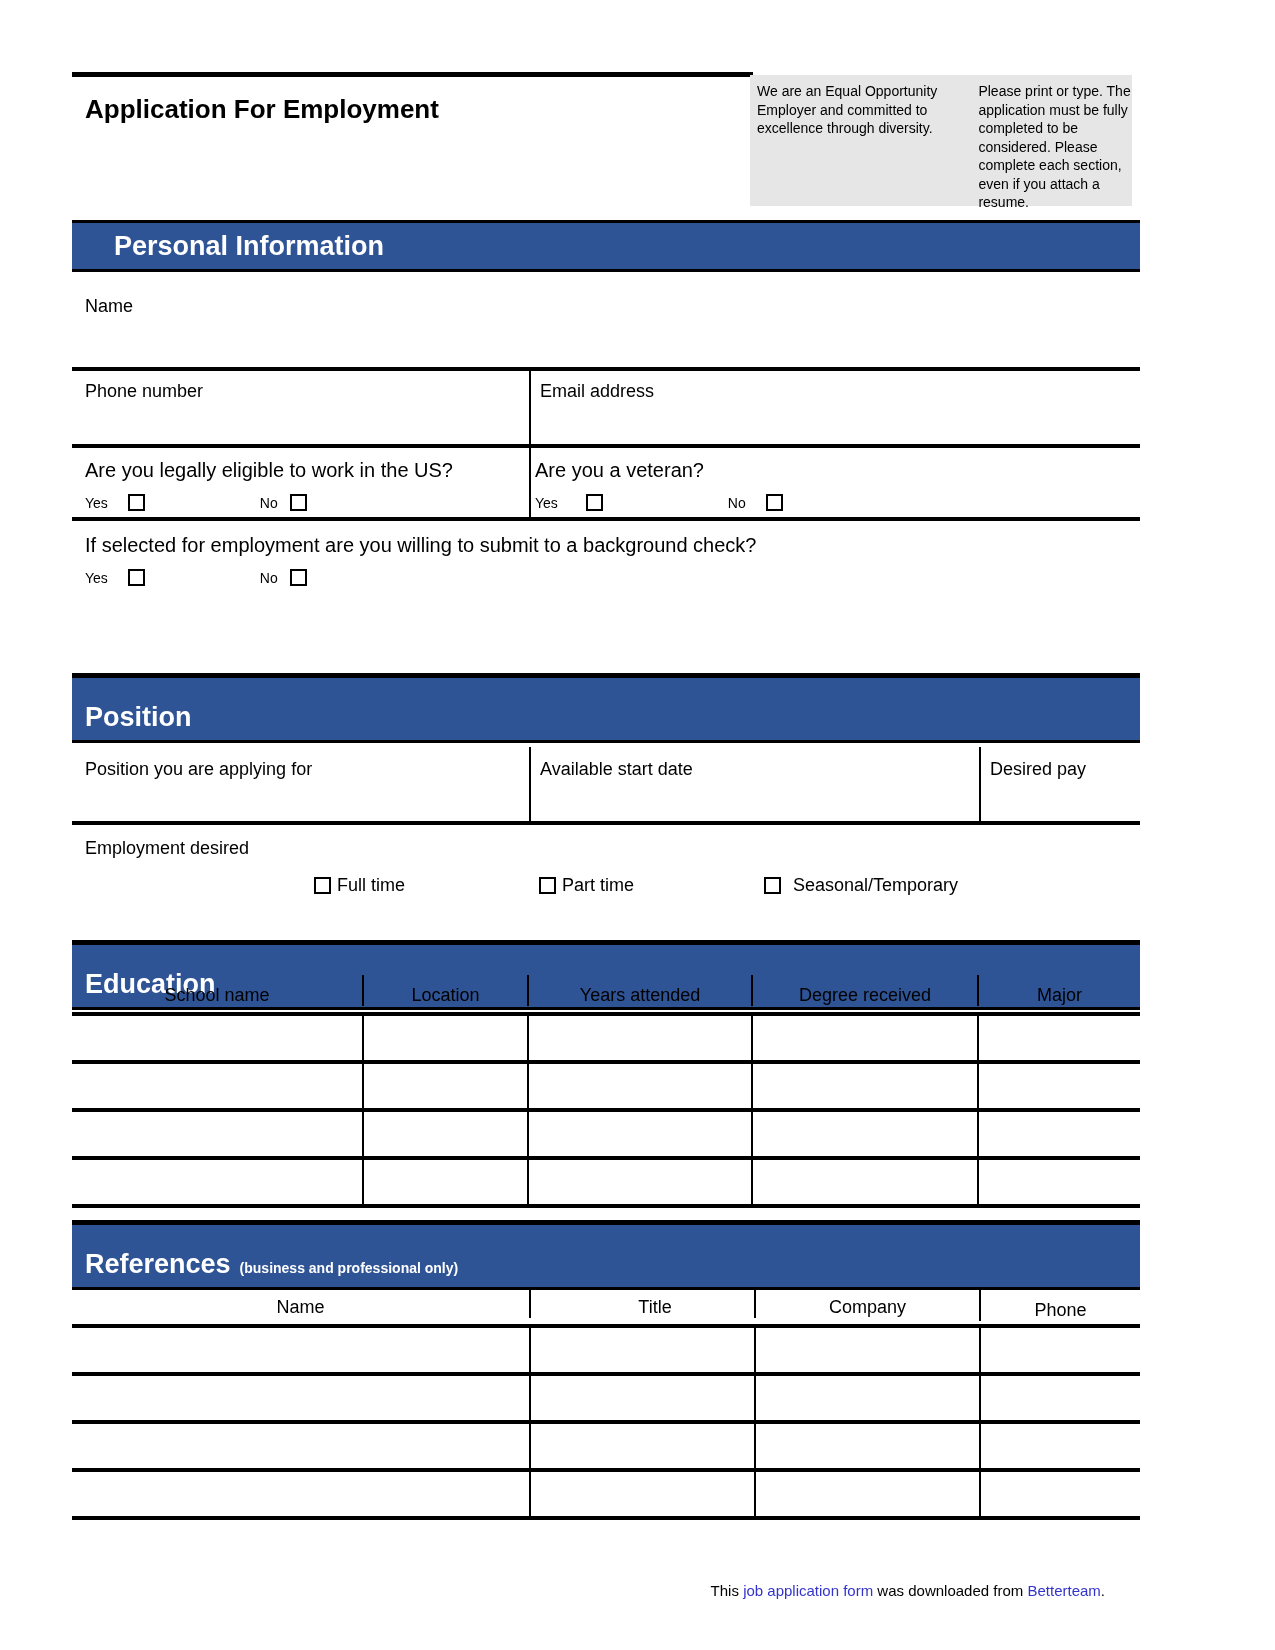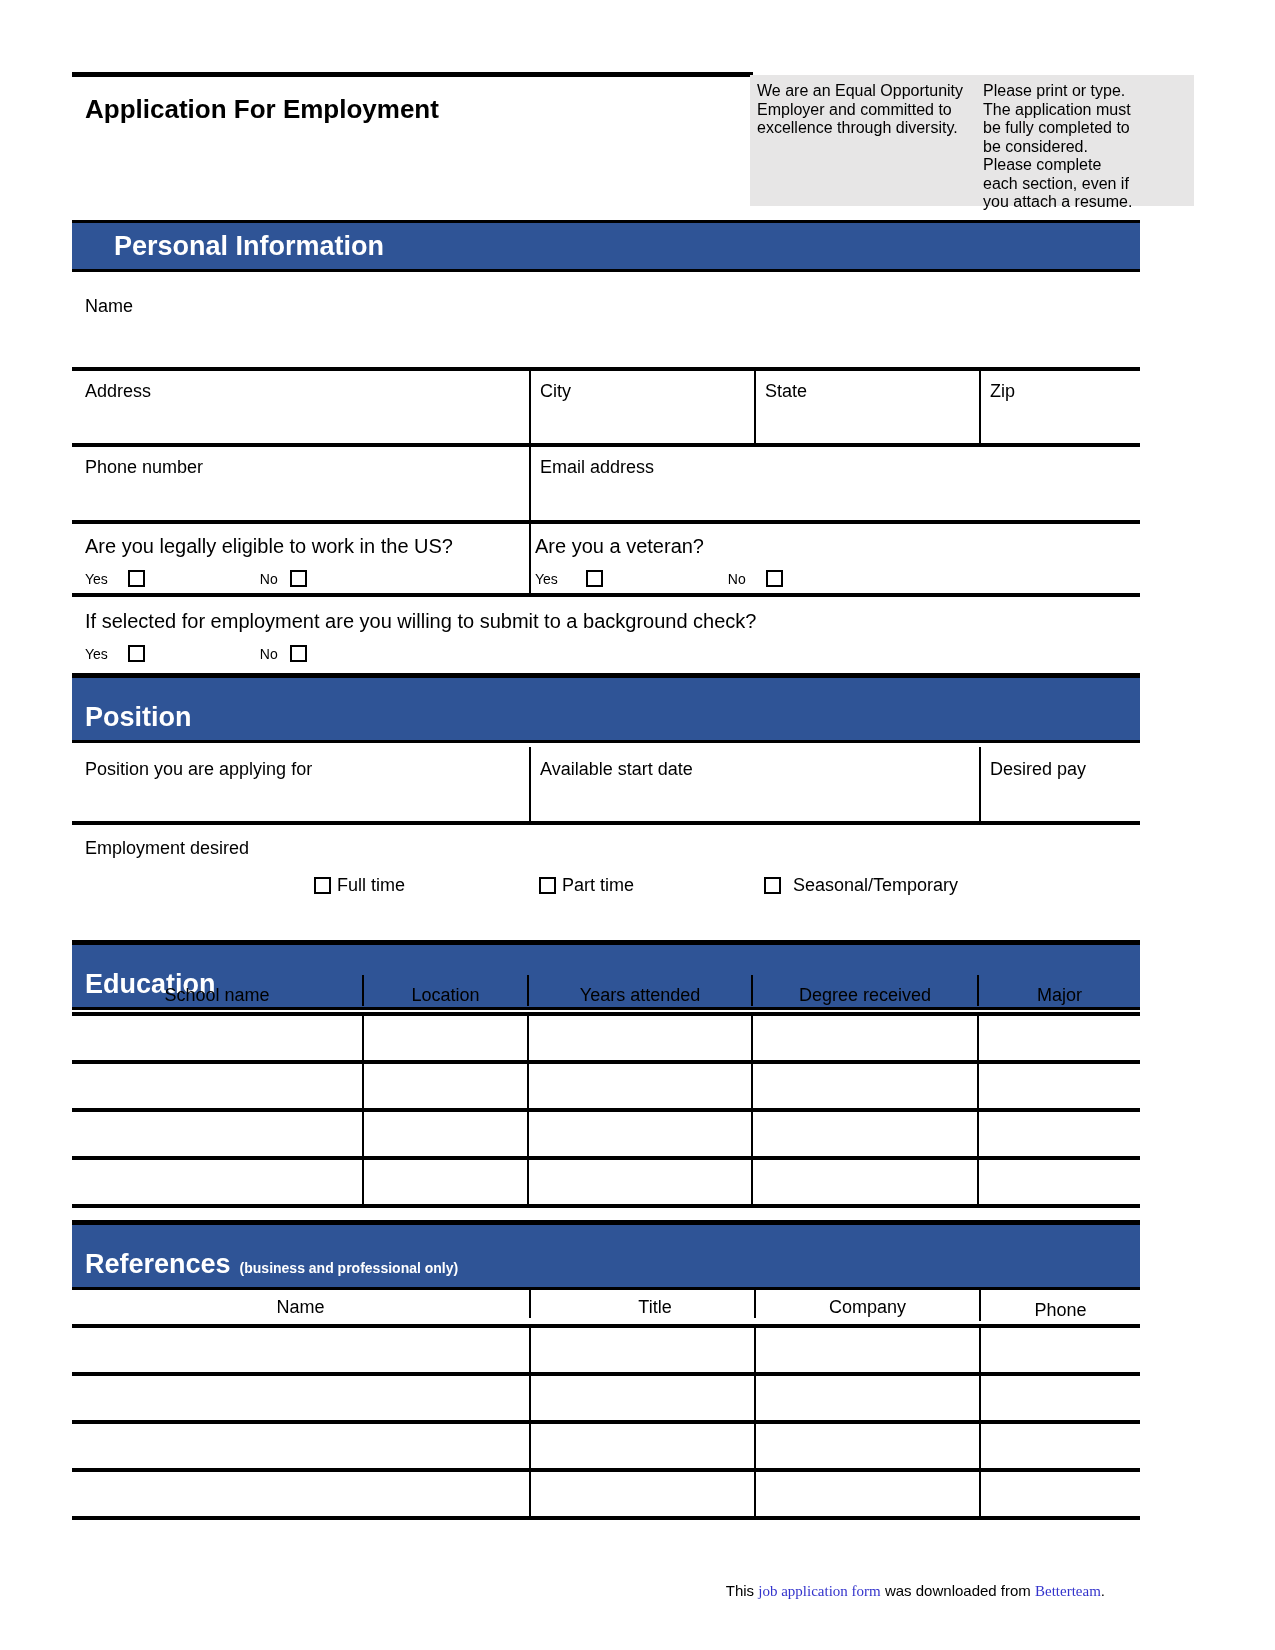--- a/index.html
+++ b/index.html
@@ -7,22 +7,22 @@
   .page {
     position:relative; width:1275px; height:1650px; background:#ffffff;
     font-family:"Liberation Sans", sans-serif; color:#000; overflow:hidden;
   }
   .abs { position:absolute; }
 
   
   .top-rule { left:72px; top:72px; width:681px; height:5px; background:#000; }
   .doc-title { left:85px; top:94px; font-size:26px; font-weight:bold; }
   .notice-box {
-    left:750px; top:75px; width:444px; height:131px; background:#E7E6E6;
-    display:flex; padding:7px 0 0 7px; font-size:16px; line-height:18.5px;
+    left:750px; top:75px; width:382px; height:131px; background:#E7E6E6;
+    display:flex; padding:7px 0 0 7px; font-size:14px; line-height:18.5px;
   }
   .notice-col1 { width:226px; padding-right:14px; }
   .notice-col2 { width:157px; }
 
   
   .section-bar {
     left:72px; width:1068px; height:70px; background:#2F5496;
     border-top:5px solid #000; border-bottom:3px solid #000;
     display:flex; align-items:flex-end; padding:0 0 7px 13px;
     color:#fff; font-weight:bold; font-size:27px;
@@ -72,21 +72,21 @@
   .ref-head { height:38px; }
 
   
   .w-a { width:457px; } .w-b { width:225px; } .w-c { width:161px; }
   .w-mid { width:611px; } .w-pos { width:450px; }
   .w-e1 { width:290px; } .w-e2 { width:165px; } .w-e3 { width:224px; }
   .w-e4 { width:226px; } .w-e5 { width:163px; }
 
   
   .footer { left:72px; top:1582px; width:1033px; text-align:right; font-size:15px; }
-  .footer a, .footer .link { color:#3333CC; text-decoration:none; cursor:pointer;font-family:Liberation Serif, serif; }
+  .footer a, .footer .link { color:#3333CC; text-decoration:none; cursor:pointer; }
 
   
   .ml20 { margin-left:20px; } .ml12 { margin-left:12px; }
   .ml115 { margin-left:115px; } .ml125 { margin-left:125px; }
   .ml28 { margin-left:28px; } .pl4 { padding-left:4px; }
 </style>
 </head>
 <body>
 
 <div class="page">
@@ -97,26 +97,20 @@
     <div class="notice-col1">We are an Equal Opportunity Employer and committed to excellence through diversity.</div>
     <div class="notice-col2">Please print or type. The application must be fully completed to be considered. Please complete each section, even if you attach a resume.</div>
   </div>
 
   <div class="abs section-bar section-bar--first" style="top:220px;">
     <span>Personal Information</span>
   </div>
   <div class="abs name-label">Name</div>
 
   <div class="abs personal-table">
-    <div class="t-row row-addr">
-      <div class="t-cell w-a cell-pad-first lbl">Address</div>
-      <div class="t-cell w-b cell-pad lbl">City</div>
-      <div class="t-cell w-b cell-pad lbl">State</div>
-      <div class="t-cell w-c cell-pad lbl">Zip</div>
-    </div>
     <div class="t-row row-contact">
       <div class="t-cell w-a cell-pad-first lbl">Phone number</div>
       <div class="t-cell w-mid cell-pad lbl">Email address</div>
     </div>
     <div class="t-row row-quest">
       <div class="t-cell w-a q-cell">
         <div class="q-text" style="padding-left:13px;">Are you legally eligible to work in the US?</div>
         <div class="yesno" style="padding-left:13px;">
           <span>Yes</span>
           <span class="checkbox ml20"></span>

